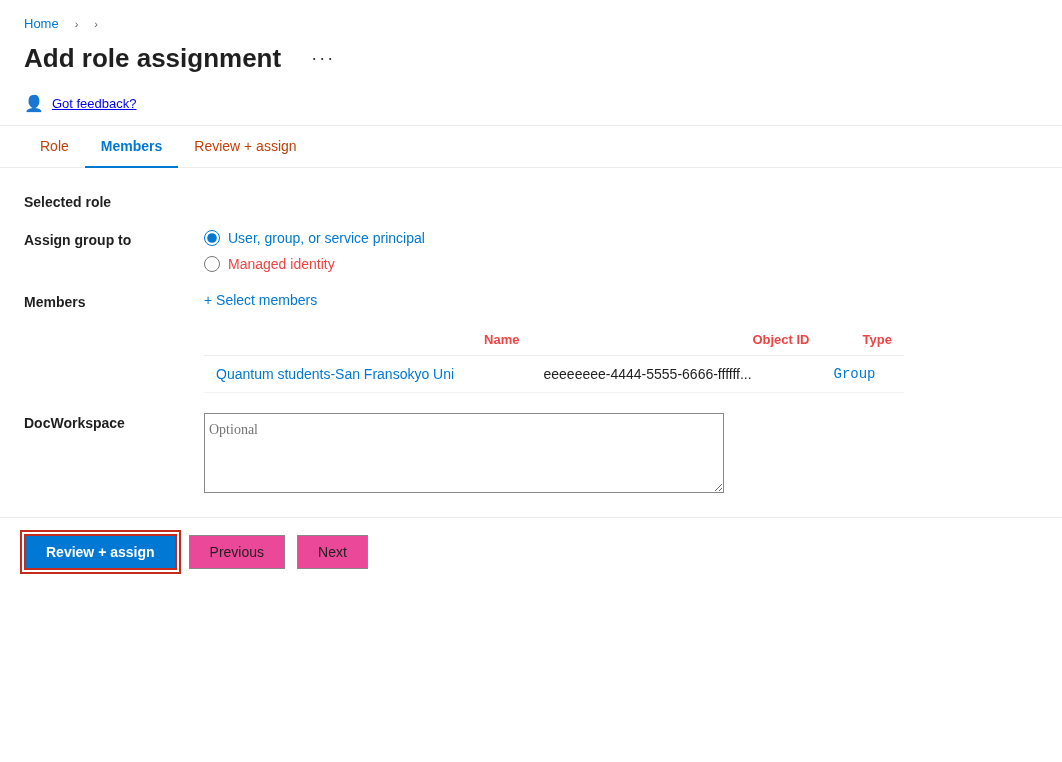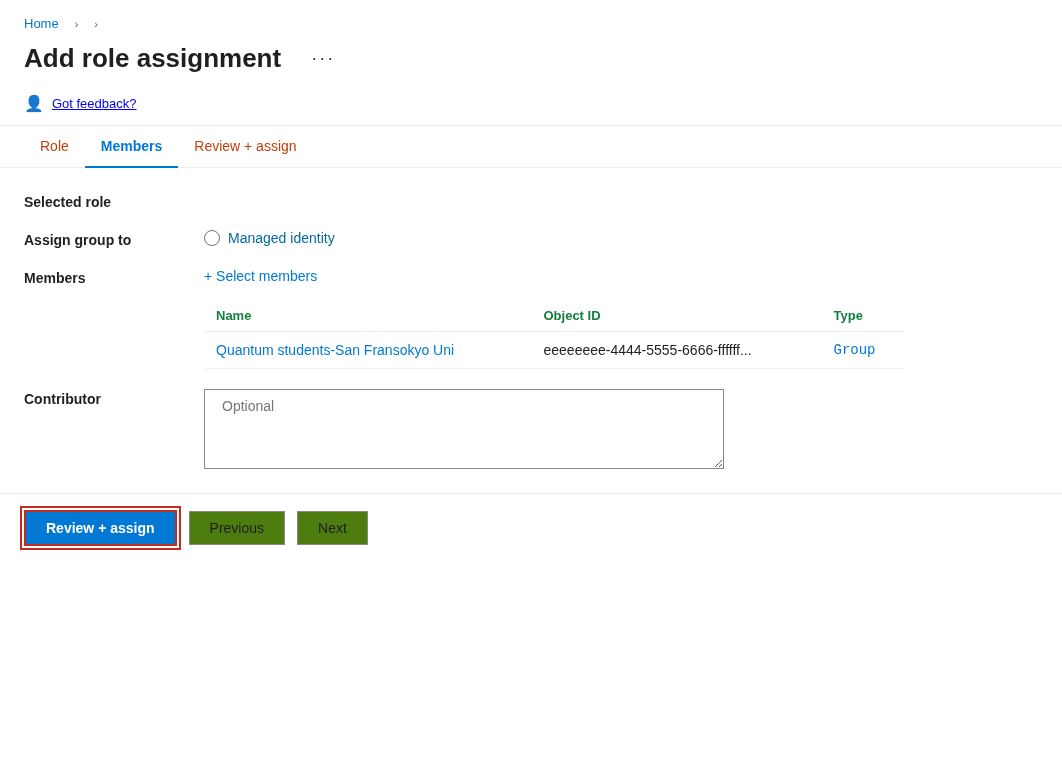--- a/index.html
+++ b/index.html
@@ -115,21 +115,21 @@
     .radio-option input[type="radio"] {
       width: 16px;
       height: 16px;
       accent-color: #0078d4;
       cursor: pointer;
     }
     .radio-label-blue {
       color: #0078d4;
     }
     .radio-label-dark {
-      color: #0369a1;
+      color: #ef4444;
     }
     .members-section {
       flex: 1;
     }
     .select-members-link {
       color: #0078d4;
       text-decoration: none;
       font-size: 14px;
       display: flex;
       align-items: center;
@@ -137,24 +137,24 @@
       margin-bottom: 16px;
       cursor: pointer;
       text-align: right;
     }
     .members-table {
       width: 100%;
       border-collapse: collapse;
       max-width: 700px;
     }
     .members-table th {
-      text-align: left;
+      text-align: right;
       font-weight: 600;
       font-size: 13px;
-      color: #15803d;
+      color: #ef4444;
       padding: 8px 12px;
       border-bottom: 1px solid #edebe9;
     }
     .members-table td {
       padding: 10px 12px;
       font-size: 14px;
       border-bottom: 1px solid #f3f2f1;
     }
     .members-table td.name-cell {
       color: #0078d4;
@@ -170,23 +170,23 @@
       display: flex;
       margin-top: 8px;
       margin-bottom: 24px;
       align-items: flex-start;
     }
     .description-textarea {
       flex: 1;
       max-width: 520px;
       height: 80px;
       border: 1px solid #8a8886;
-      padding: 8px 17px;
-      font-size: 14px;
-      font-family: Liberation Sans, sans-serif;
+      padding: 8px 4px;
+      font-size: 14px;
+      font-family: Liberation Serif, serif;
       color: #a19f9d;
       resize: vertical;
       outline: none;
     }
     .bottom-bar {
       padding: 16px 24px;
       display: flex;
       align-items: center;
       gap: 12px;
       border-top: 1px solid #edebe9;
@@ -197,21 +197,21 @@
       color: #fff;
       border: 2px solid #c42b1c;
       padding: 8px 20px;
       font-size: 14px;
       font-weight: 600;
       cursor: pointer;
       outline: 2px solid #c42b1c;
       outline-offset: 2px;
     }
     .btn-secondary {
-      background: #4d7c0f;
+      background: #ec4899;
       color: #1f1f1f;
       border: 1px solid #8a8886;
       padding: 8px 20px;
       font-size: 14px;
       cursor: pointer;
     }
   </style>
 </head>
 <body>
 
@@ -241,20 +241,24 @@
 
   <div class="form-area">
 
     <div class="form-row">
       <div class="form-label">Selected role</div>
     </div>
 
     <div class="form-row">
       <div class="form-label">Assign group to</div>
       <div class="form-value radio-group">
+        <label class="radio-option">
+          <input type="radio" name="assign-type" checked="" style="">
+          <span class="radio-label-blue">User, group, or service principal</span>
+        </label>
         <label class="radio-option">
           <input type="radio" name="assign-type" style="">
           <span class="radio-label-dark">Managed identity</span>
         </label>
       </div>
     </div>
 
     <div class="form-row">
       <div class="form-label">Members</div>
       <div class="members-section">
@@ -272,21 +276,21 @@
               <td class="name-cell">Quantum students-San Fransokyo Uni</td>
               <td class="id-cell">eeeeeeee-4444-5555-6666-ffffff...</td>
               <td class="type-cell">Group</td>
             </tr>
           </tbody>
         </table>
       </div>
     </div>
 
     <div class="description-row">
-      <div class="form-label">Contributor</div>
+      <div class="form-label">DocWorkspace</div>
       <textarea class="description-textarea" placeholder="Optional" style=""></textarea>
     </div>
 
   </div>
 
   <div class="bottom-bar">
     <button class="btn-review">Review + assign</button>
     <button class="btn-secondary">Previous</button>
     <button class="btn-secondary">Next</button>
   </div>

